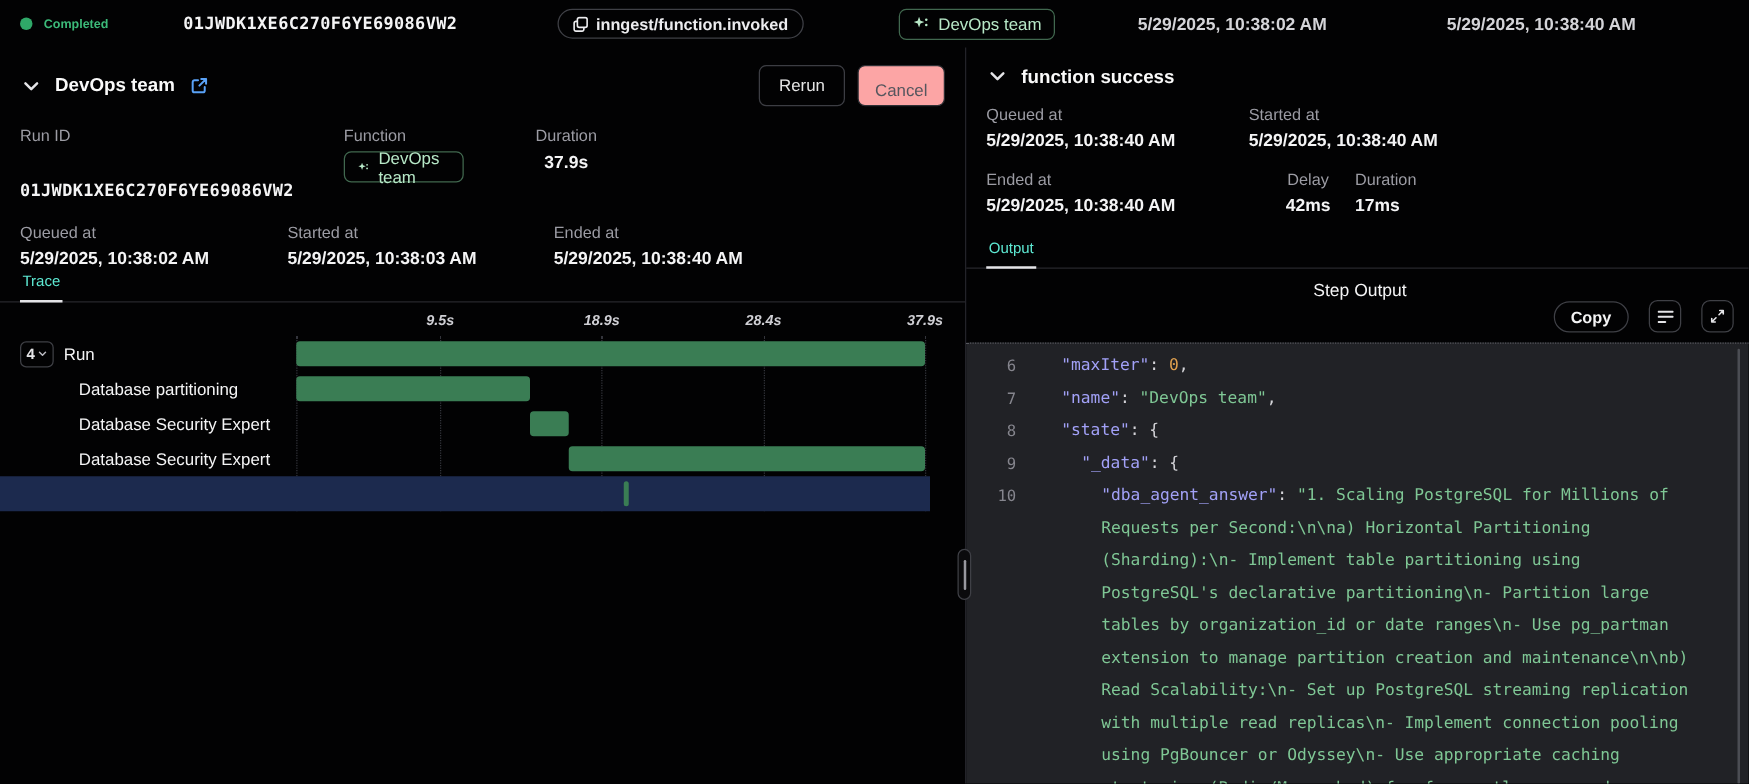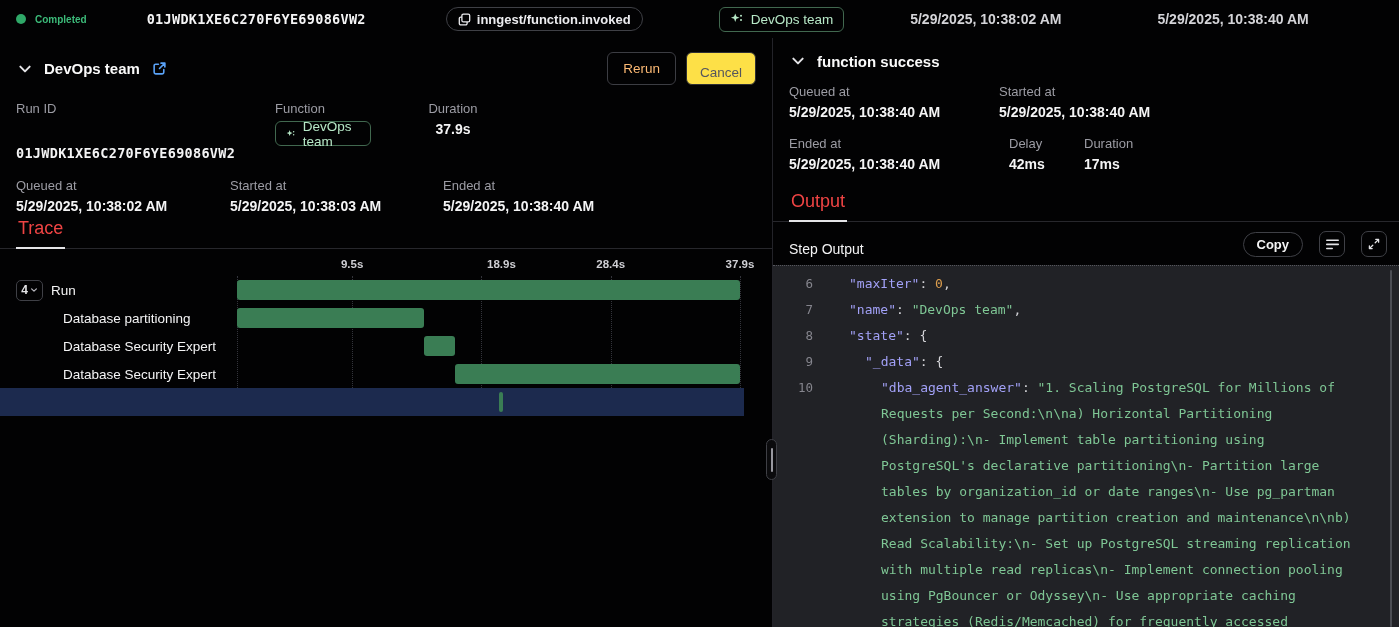--- a/index.html
+++ b/index.html
@@ -33,65 +33,65 @@
     display:flex; align-items:center; justify-content:center; }
   .divider-handle::after { content:""; width:2px; height:24px; background:#98989f; border-radius:1px; }
 
   
   .panel-header { display:flex; align-items:center; padding:14px 16px 4px 16px; gap:10px; }
   .chev-btn { background:none; border:none; color:#e4e4e7; cursor:pointer; display:flex; padding:2px; }
   .panel-title { font-size:15px; font-weight:600; color:#fafafa; }
   .ext-link { display:flex; margin-left:2px; cursor:pointer; }
   .header-actions { margin-left:auto; display:flex; gap:10px; }
   .btn-rerun { height:33px; padding:0 15px; border:1px solid #3c3d43; border-radius:6px;
-    background:transparent; color:#fdba74; font-size:13.5px; font-weight:500; cursor:pointer; }
+    background:transparent; color:#e5e5e5; font-size:13.5px; font-weight:500; cursor:pointer; }
   .btn-cancel { height:33px; padding:12px 13px; border:1px solid #2e2f34; border-radius:6px;
-    background:#fde047; color:#55565e; font-size:13.5px; font-weight:500; cursor:not-allowed; }
+    background:#fca5a5; color:#55565e; font-size:13.5px; font-weight:500; cursor:not-allowed; }
 
   .fields-row { display:flex; padding:0 16px; margin-top:12px; }
   .field { display:flex; flex-direction:column; gap:5px; }
   .field-label { color:#9c9ca4; font-size:13px; font-weight:400; }
   .field-value { color:#f4f4f5; font-size:14px; font-weight:600; }
   .field-value.mono { font-family:"DejaVu Sans Mono", monospace; font-weight:700; font-size:13.5px; letter-spacing:.3px; }
   .field-value.link { color:#79a7f6; cursor:pointer; font-weight:500; }
   .run-details .field:nth-child(1){ width:259px;gap:29px; } .run-details .field:nth-child(2){ width:96px; }
   .run-details .field:nth-child(3){ width:164px;text-align:center; }
   .left-times  .field:nth-child(1){ width:214px; } .left-times .field:nth-child(2){ width:213px; }
   .left-times { margin-top:17px; }
   .rp-times1 .field:nth-child(1){ width:210px; }
-  .rp-times2 .field:nth-child(1){ width:220px; } .rp-times2 .field:nth-child(2){ width:75px; }
+  .rp-times2 .field:nth-child(1){ width:220px; } .rp-times2 .field:nth-child(2){ width:75px;text-align:center; }
 
   .tabs-row { margin-top:0; border-bottom:1px solid #27272c; padding:0 16px; }
-  .tab { display:inline-block; color:#ef4444; font-size:18px; font-weight:500;
+  .tab { display:inline-block; color:#5eead4; font-size:12px; font-weight:500;
     padding:4px 2px 8px 2px; border-bottom:2px solid #e4e4e7; margin-bottom:-1px; cursor:pointer; }
 
   
   .trace { position:relative; margin-top:7px; flex:1; }
   .ticks { position:relative; height:20px; margin-left:237px; width:503px; }
-  .tick { position:absolute; transform:translateX(-50%); color:#cfcfd4; font-size:11.5px; font-weight:600; top:2px; white-space:nowrap; }
+  .tick { position:absolute; transform:translateX(-50%); color:#cfcfd4; font-size:11.5px; font-weight:600; top:2px; white-space:nowrap;font-style:italic; }
   .rows { position:relative; width:744px; }
   .gridlines { position:absolute; left:237px; width:503px; top:0; bottom:0; pointer-events:none; }
   .gridline { position:absolute; top:0; bottom:0; width:0; border-left:1px dotted #33343b; }
   .trace-row { position:relative; height:28px; display:flex; align-items:center; z-index:1; cursor:pointer; }
   .trace-row.selected { background:#1c2a4e; }
   .row-labelcell { width:237px; display:flex; align-items:center; flex-shrink:0; }
   .expander { margin-left:16px; margin-right:8px; height:21px; min-width:27px; display:flex;
     align-items:center; justify-content:center; gap:2px; background:transparent;
     border:1px solid #3f4046; border-radius:5px; color:#e4e4e7; font-size:12px; font-weight:700; cursor:pointer; }
   .row-label { color:#f4f4f5; font-size:13.5px; font-weight:500; white-space:nowrap; }
   .trace-row.child .row-label { margin-left:63px; }
   .row-timeline { position:relative; width:503px; height:100%; }
   .bar { position:absolute; top:4px; height:20px; background:#3a7d54; border-radius:3px; min-width:4px; }
 
   
   .rp-times1 { margin-top:10px; }
   .rp-times2 { margin-top:16px; }
   .right-panel .tabs-row { margin-top:15px; }
 
-  .step-header { display:flex; align-items:flex-end; padding:9px 12px 8px 16px; }
+  .step-header { display:flex; align-items:center; padding:9px 12px 8px 16px;flex-direction:column; }
   .step-title { font-size:14px; font-weight:500; color:#f4f4f5; }
   .step-actions { margin-left:auto; display:flex; align-items:center; gap:16px; }
   .btn-copy { border:1px solid #3f4046; border-radius:14px; background:transparent;
     color:#f4f4f5; font-size:13px; font-weight:600; padding:4px 13px; cursor:pointer; }
   .icon-btn { width:26px; height:26px; border:1px solid #3f4046; border-radius:7px;
     background:transparent; display:flex; align-items:center; justify-content:center; cursor:pointer; }
 
   .code-area { flex:1; background:#212226; border-top:1px dotted #55565c; position:relative;
     overflow:hidden; padding-top:5px; font-family:"DejaVu Sans Mono", monospace; }
   .code-line { display:flex; }
@@ -190,21 +190,21 @@
         </div>
       </div>
 
     <div class="tabs-row">
       <span class="tab">Trace</span>
     </div>
 
     <div class="trace">
       <div class="ticks" id="trace-ticks">
           <span class="tick" style="left: 22.9%;">9.5s</span>
-          <span class="tick" style="left: 48.6%; margin-left: 20px;">18.9s</span>
+          <span class="tick" style="left: 48.6%;">18.9s</span>
           <span class="tick" style="left: 74.3%;">28.4s</span>
           <span class="tick" style="left: 100%;">37.9s</span>
         </div>
       <div class="rows" id="trace-rows">
         <div class="gridlines" id="trace-gridlines">
             <div class="gridline" style="left: 0%;"></div>
             <div class="gridline" style="left: 22.9%;"></div>
             <div class="gridline" style="left: 48.6%;"></div>
             <div class="gridline" style="left: 74.3%;"></div>
             <div class="gridline" style="left: 100%;"></div>

